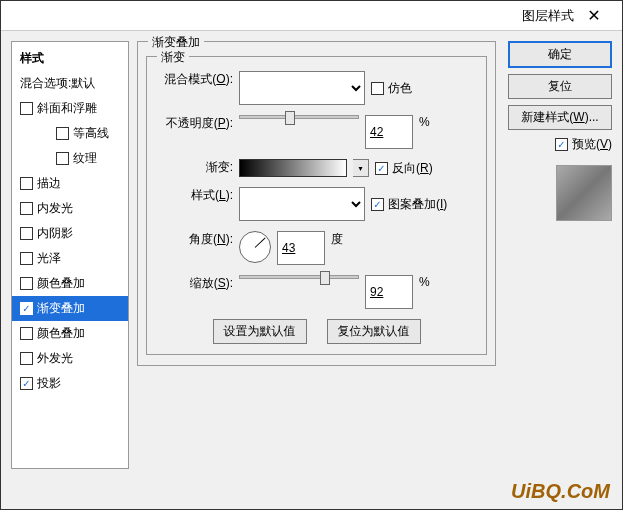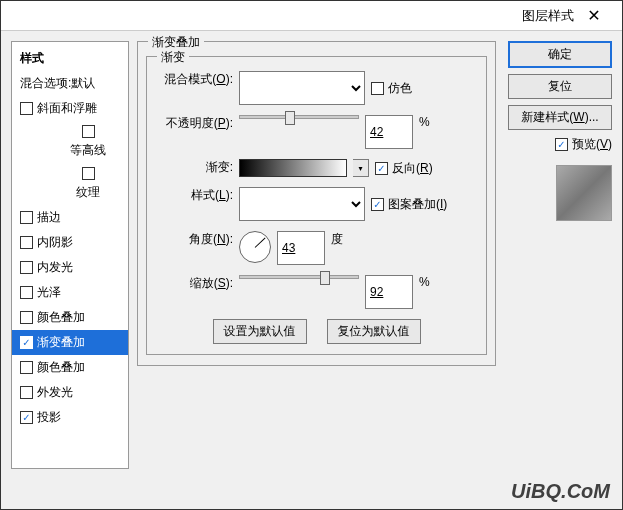--- a/index.html
+++ b/index.html
@@ -6,21 +6,21 @@
 body { background: #f0f0f0; width: 623px; height: 510px; overflow: hidden; }
 .window { width: 623px; height: 510px; background: #f0f0f0; border: 1px solid #333; position: relative; }
 .titlebar { height: 30px; background: #fff; border-bottom: 1px solid #ccc; display: flex; align-items: center; padding: 0 8px; }
 .titlebar .title { flex: 1; font-size: 13px; text-align: right; }
 .titlebar .close { width: 40px; text-align: center; font-size: 16px; cursor: pointer; }
 .content { display: flex; padding: 10px; gap: 8px; height: calc(100% - 60px); }
 .leftpanel { width: 118px; border: 1px solid #999; background: #fff; padding: 4px 0; }
 .leftpanel .hdr { padding: 4px 8px; font-weight: bold; }
 .leftpanel .sub { padding: 4px 8px; }
 .leftpanel .item { display: flex; align-items: center; padding: 4px 8px; gap: 4px; cursor: pointer; }
-.leftpanel .item.indent { padding-left: 44px; flex-direction: column; }
+.leftpanel .item.indent { padding-left: 44px; }
 .leftpanel .item.active { background: #1e6fd9; color: #fff; }
 .chk { width: 13px; height: 13px; border: 1px solid #333; background: #fff; display: inline-flex; align-items: center; justify-content: center; font-size: 10px; color: #1e6fd9; }
 .chk.checked::after { content: "✓"; }
 .item.active .chk { border-color: #fff; background: #fff; color: #1e6fd9; }
 .centerpanel { flex: 1; position: relative; }
 .fieldset { border: 1px solid #999; padding: 10px 8px; position: relative; }
 .fieldset .legend { position: absolute; top: -8px; left: 10px; background: #f0f0f0; padding: 0 4px; }
 .inner-fieldset { border: 1px solid #999; padding: 14px 10px 10px; position: relative; margin-top: 4px; }
 .inner-fieldset .legend2 { position: absolute; top: -8px; left: 10px; background: #f0f0f0; padding: 0 4px; }
 .row { display: flex; margin-bottom: 10px; gap: 6px; }
@@ -35,21 +35,21 @@
 .dropdown-btn { width: 16px; height: 18px; border: 1px solid #7a7a7a; border-left: none; background: #e8e8e8; display: inline-flex; align-items: center; justify-content: center; font-size: 8px; }
 .angle-dial { width: 32px; height: 32px; border: 1px solid #666; border-radius: 50%; background: #fff; position: relative; display: inline-block; }
 .angle-dial .needle { position: absolute; width: 14px; height: 1px; background: #000; top: 50%; left: 50%; transform-origin: left center; transform: rotate(-43deg); }
 .btn { border: 1px solid #7a7a7a; background: #e8e8e8; padding: 3px 10px; cursor: pointer; min-width: 88px; text-align: center; }
 .btn.primary { border: 2px solid #1e6fd9; }
 .btnrow { display: flex; gap: 20px; justify-content: center; margin-top: 8px; }
 .rightpanel { width: 108px; display: flex; flex-direction: column; gap: 6px; align-items: flex-end; }
 .preview-box { width: 56px; height: 56px; border: 1px solid #999; background: linear-gradient(135deg, #aaa, #777, #aaa); margin-top: 6px; }
 .rightpanel .btn { width: 104px; }
 .chk-label { display: flex; align-items: center; gap: 4px; }
-.watermark { position: absolute; bottom: 6px; right: 12px; font-size: 20px; font-weight: bold; color: #404040; font-style: italic; }
+.watermark { position: absolute; bottom: 6px; right: 12px; font-size: 20px; font-weight: bold; color: #a16207; font-style: italic; }
 </style>
 </head>
 <body>
 <div class="window">
 <div class="titlebar">
   <span class="title">图层样式</span>
   <span class="close">✕</span>
 </div>
 <div class="content">
   <div class="leftpanel">
@@ -66,25 +66,25 @@
     <div class="item indent">
           <span class="chk"></span>
           <span>纹理</span>
         </div>
     <div class="item">
           <span class="chk"></span>
           <span>描边</span>
         </div>
     <div class="item">
           <span class="chk"></span>
-          <span>内阴影</span>
+          <span>内发光</span>
         </div>
     <div class="item">
           <span class="chk"></span>
-          <span>内发光</span>
+          <span>内阴影</span>
         </div>
     <div class="item">
           <span class="chk"></span>
           <span>光泽</span>
         </div>
     <div class="item">
           <span class="chk"></span>
           <span>颜色叠加</span>
         </div>
     <div class="item active">

